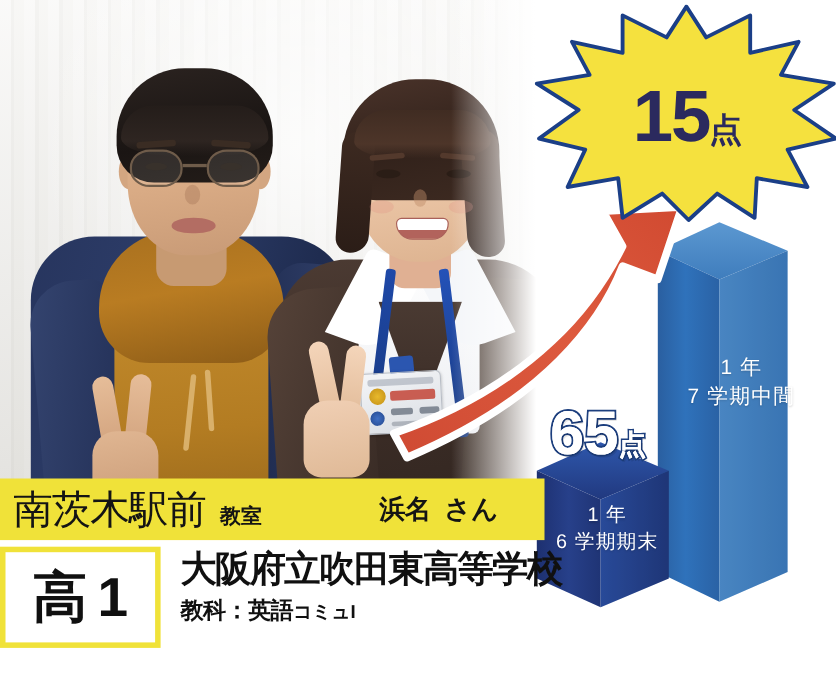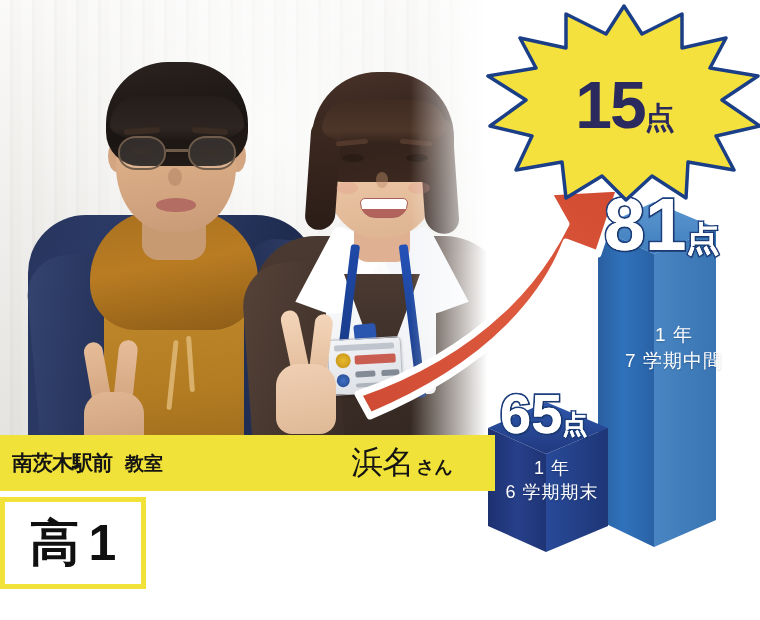--- a/index.html
+++ b/index.html
@@ -296,21 +296,21 @@
     white-space:nowrap;
     line-height:1;
     -webkit-text-stroke: 3.5px #1d3f7e;
     paint-order: stroke fill;
     text-shadow:
       0 0 0 #fff,
       2px 2px 0 rgba(0,0,0,0.10);
   }
   .score .unit{ font-size:0.45em; -webkit-text-stroke:3px #1d3f7e; }
   .score-81{ left:604px; top:188px; font-size:74px; z-index:14; }
-  .score-65{ left:500px; top:386px; font-size:56px; z-index:14; }
+  .score-65{ left:500px; top:366px; font-size:56px; z-index:14; }
 
   
   .arrow{ position:absolute; left:352px; top:180px; width:300px; height:250px; z-index:12; }
 
   
   .burst{ position:absolute; left:486px; top:4px; width:276px; height:198px; z-index:16; }
   .burst-text{
     position:absolute; inset:0;
     display:flex; flex-direction:column;
     align-items:center; justify-content:center;
@@ -329,31 +329,31 @@
     position:absolute; left:0; top:435px; width:495px; height:56px;
     background:#f0e239;
     display:flex; align-items:center;
     z-index:20;
   }
   .classroom{
     display:flex; align-items:baseline;
     margin-left:12px; color:#141414;
   }
   .classroom-main{
-    font-size:21px; font-weight:700; letter-spacing:-1px;
+    font-size:36px; font-weight:400; letter-spacing:-1px;
   }
   .classroom-suffix{
     font-size:19px; font-weight:700; margin-left:13px;
   }
   .student{
     display:flex; align-items:baseline;
     margin-left:auto; margin-right:42px; color:#141414;
   }
-  .student-name{ font-size:32px; font-weight:400; letter-spacing:-1px; }
-  .student-suffix{ font-size:18px; font-weight:700; margin-left:3px; }
+  .student-name{ font-size:24px; font-weight:700; letter-spacing:-1px; }
+  .student-suffix{ font-size:24px; font-weight:700; margin-left:13px; }
 
   .info-body{
     position:absolute; left:0; top:497px; width:495px; height:112px;
     display:flex; align-items:flex-start; z-index:20;
   }
   .grade-box{
     width:146px; height:92px;
     border:5px solid #f0e239;
     background:#ffffff;
     display:flex; align-items:center; justify-content:center;
@@ -538,21 +538,20 @@
                L 246 74
                L 268 8
                L 196 12
                L 214 44
                C 200 72, 178 104, 150 130
                C 116 162, 70 192, 6 214
                Z" fill="url(#arrGrad)" stroke="#ffffff" stroke-width="7" stroke-linejoin="round"></path>
     </svg>
   </div>
 
-  <div class="score score-81"><span>81</span><span class="unit">点</span></div>
 
   <div class="score score-65"><span>65</span><span class="unit">点</span></div>
 
   <div class="burst">
     <svg width="276" height="198" viewBox="0 0 276 198" xmlns="http://www.w3.org/2000/svg">
       <path d="M 138 2
                L 156 30 L 196 10 L 196 44
                L 240 34 L 224 64 L 272 72
                L 236 96 L 274 122 L 230 132
                L 248 166 L 202 158 L 200 194
@@ -576,15 +575,21 @@
       <span class="student-name">浜名</span>
       <span class="student-suffix">さん</span>
     </div>
   </div>
 
   <div class="info-body">
     <div class="grade-box">
       <span class="g-kanji">高</span>
       <span class="g-num">1</span>
     </div>
+    <div class="school-block">
+      <div class="school-name">大阪府立吹田東高等学校</div>
+      <div class="subject">
+        <span>教科：英語</span><span class="half">コミュI</span>
+      </div>
+    </div>
   </div>
 
 </div>
 
 </body></html>

